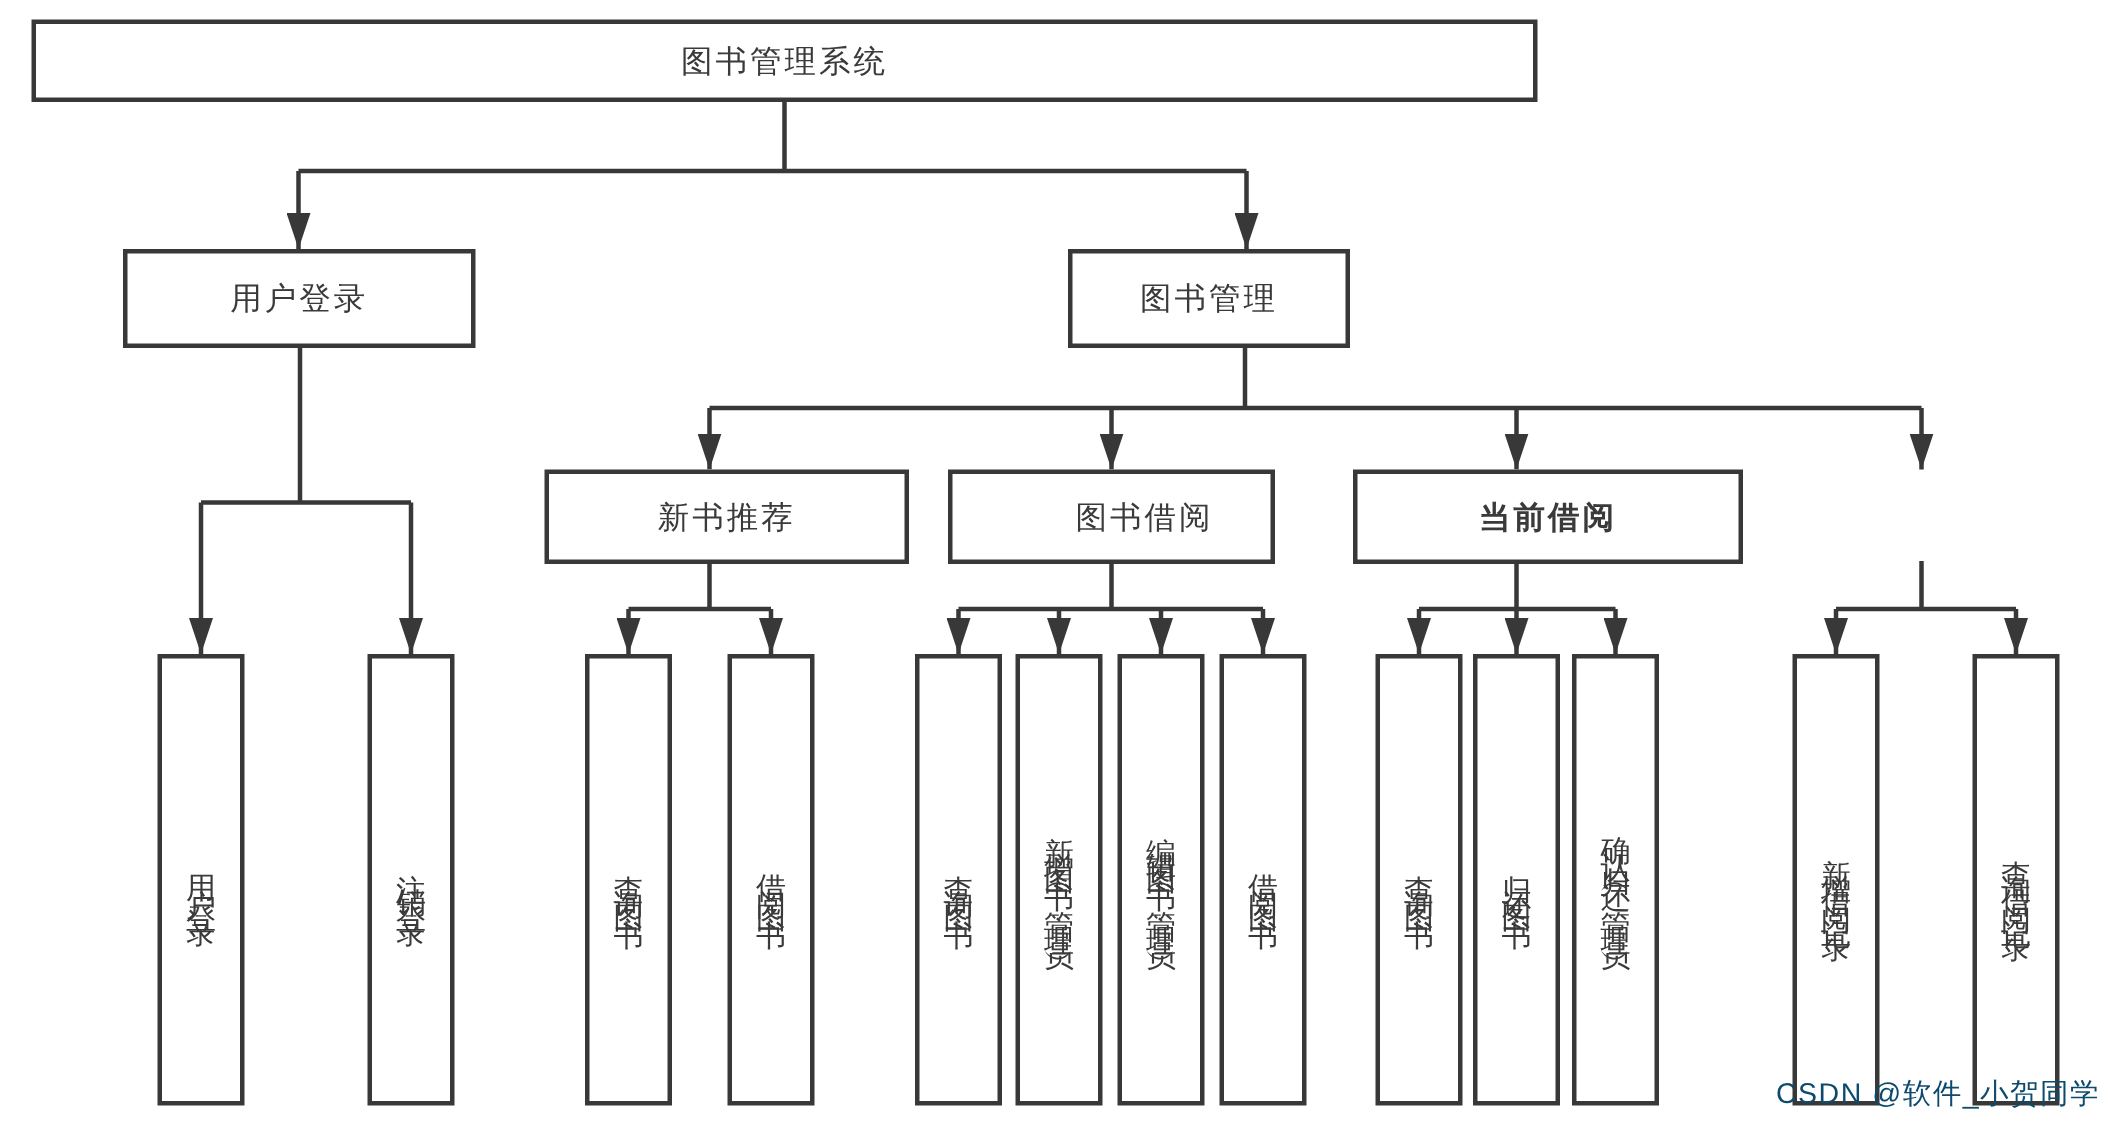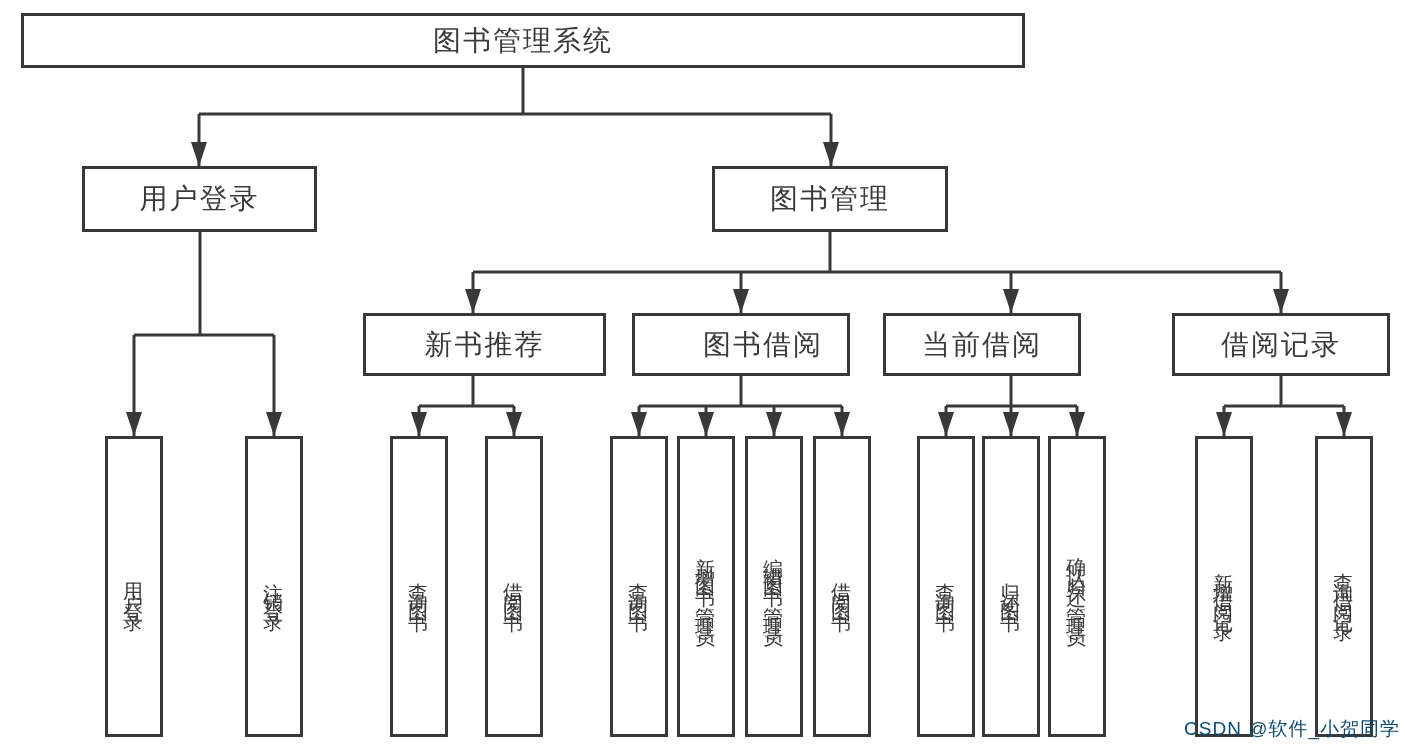--- a/index.html
+++ b/index.html
@@ -24,21 +24,21 @@
     position: absolute;
     box-sizing: border-box;
     border: 3px solid #383838;
     background: #ffffff;
     display: flex;
     align-items: center;
     justify-content: center;
     color: #3a3a3a;
   }
   .h-label {
-    font-size: 28px;
+    font-size: 21px;
     letter-spacing: 2px;
     white-space: nowrap;
   }
   .root-box   { left: 21px;  top: 13px;  width: 1004px; height: 55px; }
   .lvl2-box   { top: 166px; height: 66px; }
   .lvl3-box   { top: 313px; height: 63px; }
   .leaf-box   { top: 436px; width: 58px; height: 301px; }
   .v-label {
     writing-mode: vertical-rl;
     text-orientation: mixed;
@@ -118,35 +118,32 @@
     </g>
   </svg>
 
   <div class="box root-box">
     <span class="h-label">图书管理系统</span>
   </div>
 
   <div class="box lvl2-box" style="left:82px; width:235px;">
     <span class="h-label">用户登录</span>
   </div>
-  <div class="box lvl2-box" style="left:712px; width:236px;">
+  <div class="box lvl2-box" style="left:712px; width:188px;">
     <span class="h-label">图书管理</span>
   </div>
 
   <div class="box lvl3-box" style="left:363px; width:243px;">
     <span class="h-label">新书推荐</span>
   </div>
   <div class="box lvl3-box" style="left:632px; width:218px;padding-left:44px;">
     <span class="h-label">图书借阅</span>
   </div>
-  <div class="box lvl3-box" style="left:883px; width:198px;">
+  <div class="box lvl3-box" style="left:902px; width:260px;font-weight:bold;">
     <span class="h-label">当前借阅</span>
-  </div>
-  <div class="box lvl3-box" style="left:1172px; width:218px;">
-    <span class="h-label">借阅记录</span>
   </div>
 
   <div class="box leaf-box" style="left:105px;">
     <span class="v-label">用户登录</span>
   </div>
   <div class="box leaf-box" style="left:245px;">
     <span class="v-label">注销登录</span>
   </div>
 
   <div class="box leaf-box" style="left:390px;">

